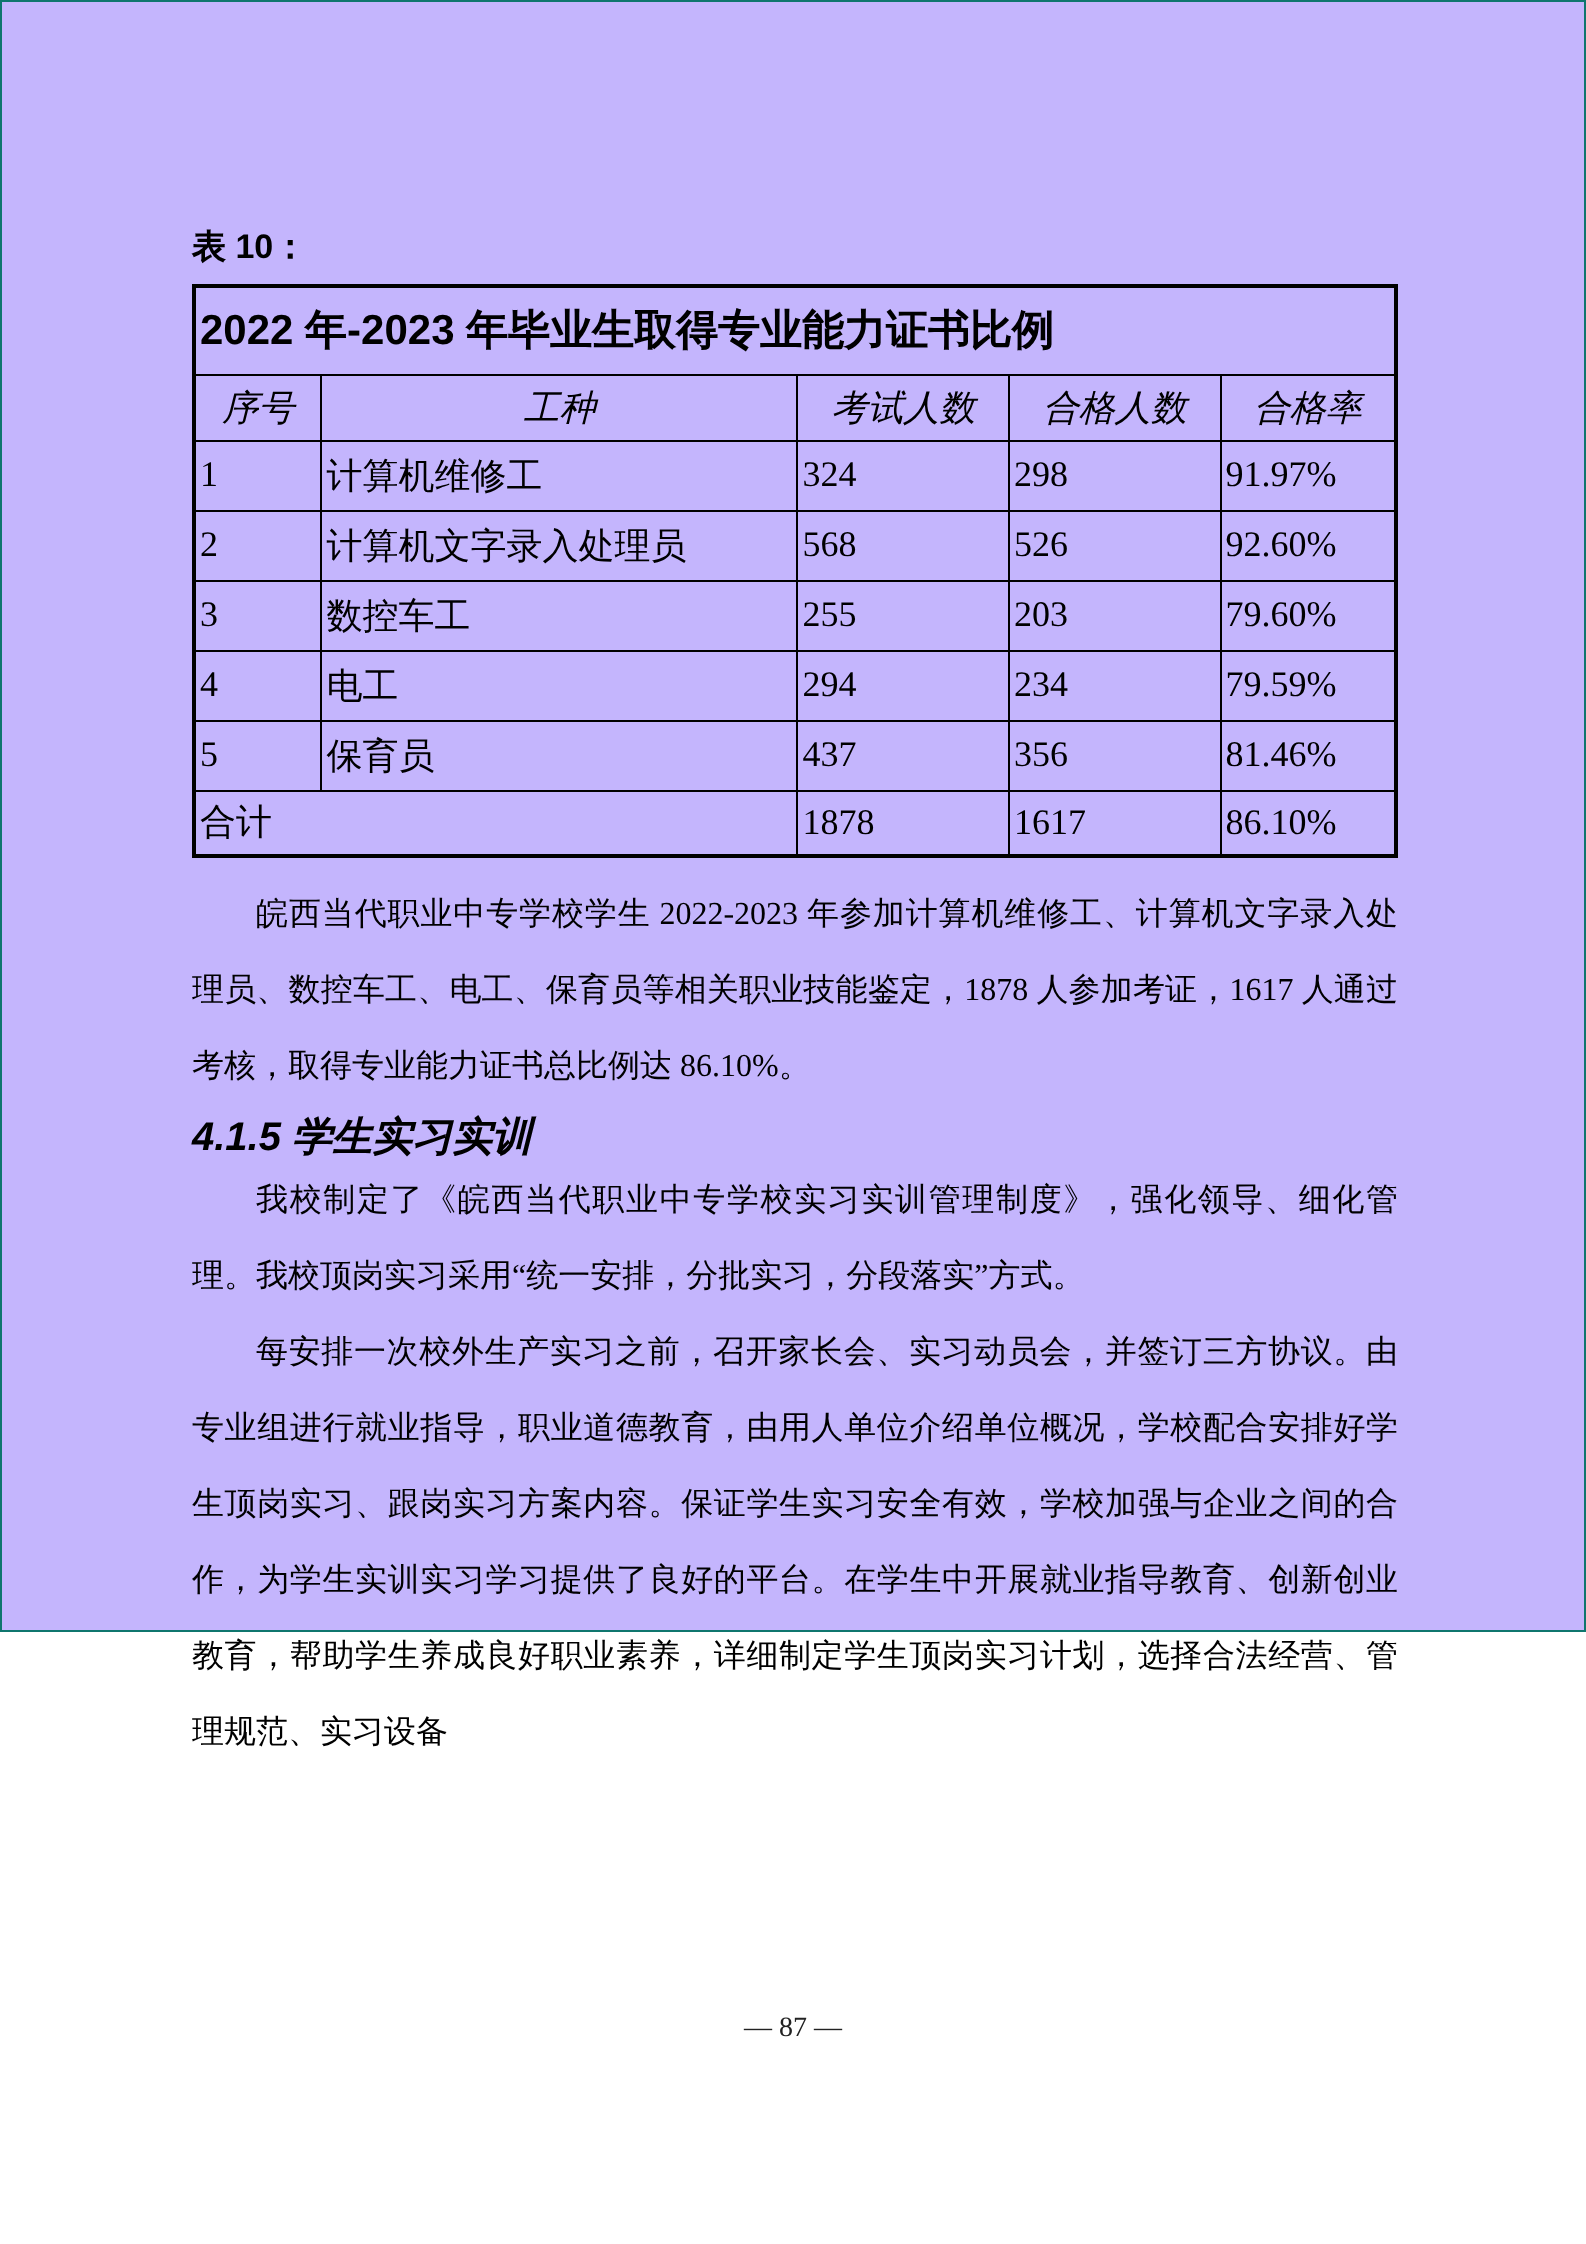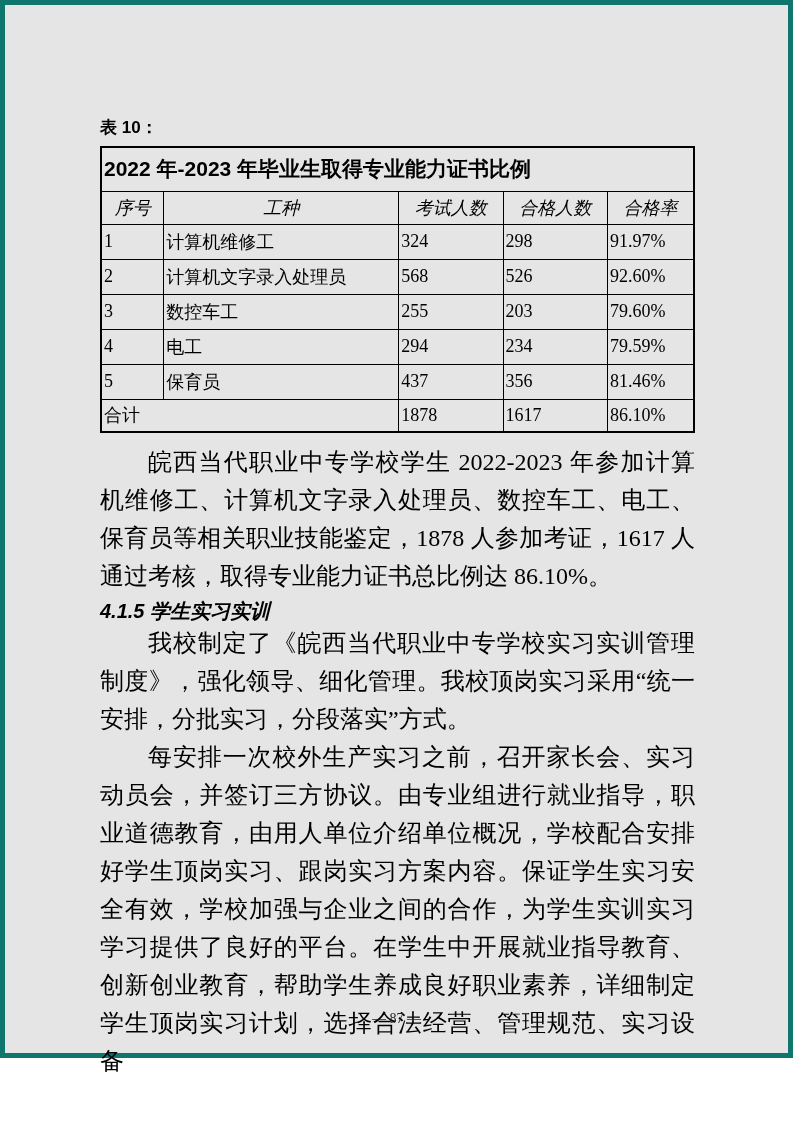--- a/index.html
+++ b/index.html
@@ -8,23 +8,23 @@
     width: 793px;
     height: 1122px;
     font-family: "Liberation Serif", "DejaVu Serif", serif;
     color: #000000;
     position: relative;
     overflow: hidden;
   }
   .page {
     position: relative;
     width: 793px;
-    height: 1058px;
-    background: #e5e5e5;
-    border: 5px solid #0f766e;
+    height: 816px;
+    background: #c4b5fd;
+    border: 1px solid #0f766e;
   }
   .content {
     padding: 112px 93px 0 95px;
   }
   .table-label {
     font-size: 17px;
     font-weight: bold;
     line-height: 22px;
     margin-bottom: 7px;
     font-family: "Liberation Sans", "Liberation Serif", sans-serif;
@@ -46,21 +46,21 @@
   tr.title-row td {
     height: 44px;
     font-size: 21px;
     font-weight: bold;
     font-family: "Liberation Sans", "DejaVu Sans", sans-serif;
   }
   tr.header-row th { height: 33px; font-style: italic; }
   tr.data-row td { height: 35px; }
   tr.total-row td { height: 33px; }
   .body-text {
-    font-size: 24px;
+    font-size: 16px;
     line-height: 38px;
     text-align: justify;
     text-indent: 2em;
     margin-top: 10px;
   }
   .body-text.no-top { margin-top: 0; }
   .section-heading {
     font-size: 20px;
     font-weight: bold;
     line-height: 26px;

